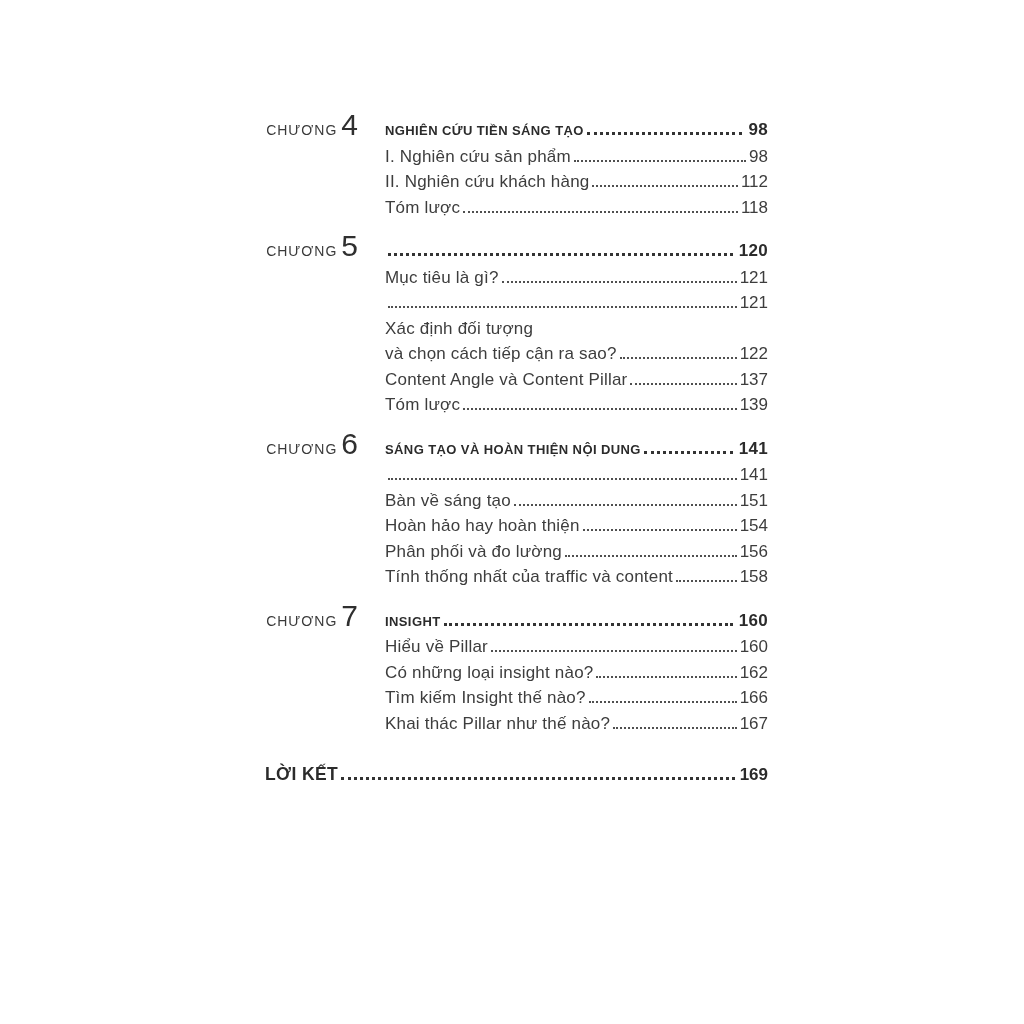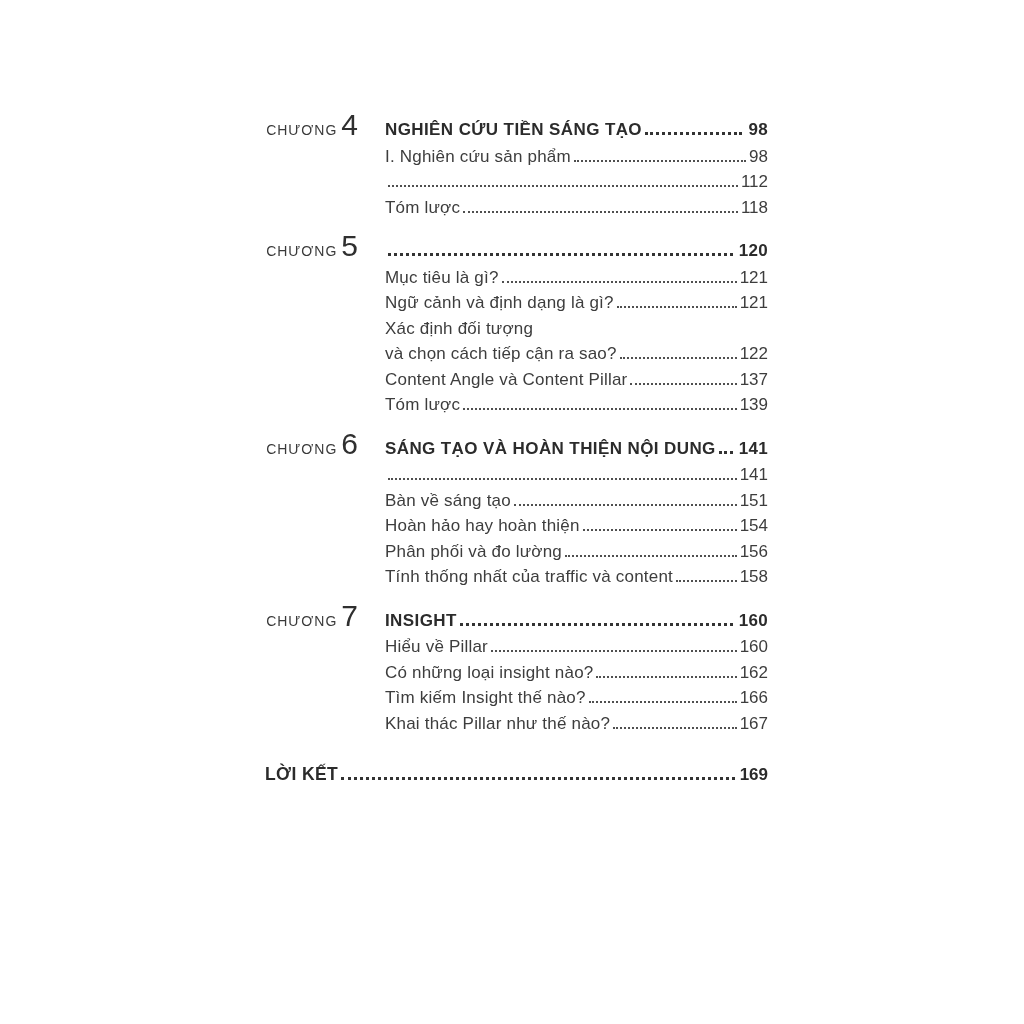--- a/index.html
+++ b/index.html
@@ -55,21 +55,21 @@
   }
   .row-main {
     flex: 1;
     display: flex;
     align-items: baseline;
     min-width: 0;
   }
   .toc-title { flex: none; white-space: nowrap; }
   .head .toc-title {
     font-weight: bold;
-    font-size: 17px;
+    font-size: 13px;
     letter-spacing: 0.4px;
     color: #2b2b2b;
   }
   .entry .toc-title {
     font-size: 17px;
     letter-spacing: 0.2px;
     color: #3d3d3d;
     text-align: right;
   }
   .dot-leader {
@@ -137,20 +137,21 @@
           <div class="label-col"></div>
           <div class="row-main">
             <span class="toc-title">I. Nghiên cứu sản phẩm</span>
             <span class="dot-leader"></span>
             <span class="toc-pnum">98</span>
           </div>
         </div>
         <div class="toc-row entry">
           <div class="label-col"></div>
           <div class="row-main">
+            <span class="toc-title">II. Nghiên cứu khách hàng</span>
             <span class="dot-leader"></span>
             <span class="toc-pnum">112</span>
           </div>
         </div>
         <div class="toc-row entry">
           <div class="label-col"></div>
           <div class="row-main">
             <span class="toc-title">Tóm lược</span>
             <span class="dot-leader"></span>
             <span class="toc-pnum">118</span>
@@ -172,21 +173,20 @@
           <div class="label-col"></div>
           <div class="row-main">
             <span class="toc-title">Mục tiêu là gì?</span>
             <span class="dot-leader"></span>
             <span class="toc-pnum">121</span>
           </div>
         </div>
         <div class="toc-row entry">
           <div class="label-col"></div>
           <div class="row-main">
-            <span class="toc-title">Ngữ cảnh và định dạng là gì?</span>
             <span class="dot-leader"></span>
             <span class="toc-pnum">121</span>
           </div>
         </div>
         <div class="toc-row entry">
           <div class="label-col"></div>
           <div class="row-main">
             <span class="toc-title">Xác định đối tượng</span>
           </div>
         </div>

